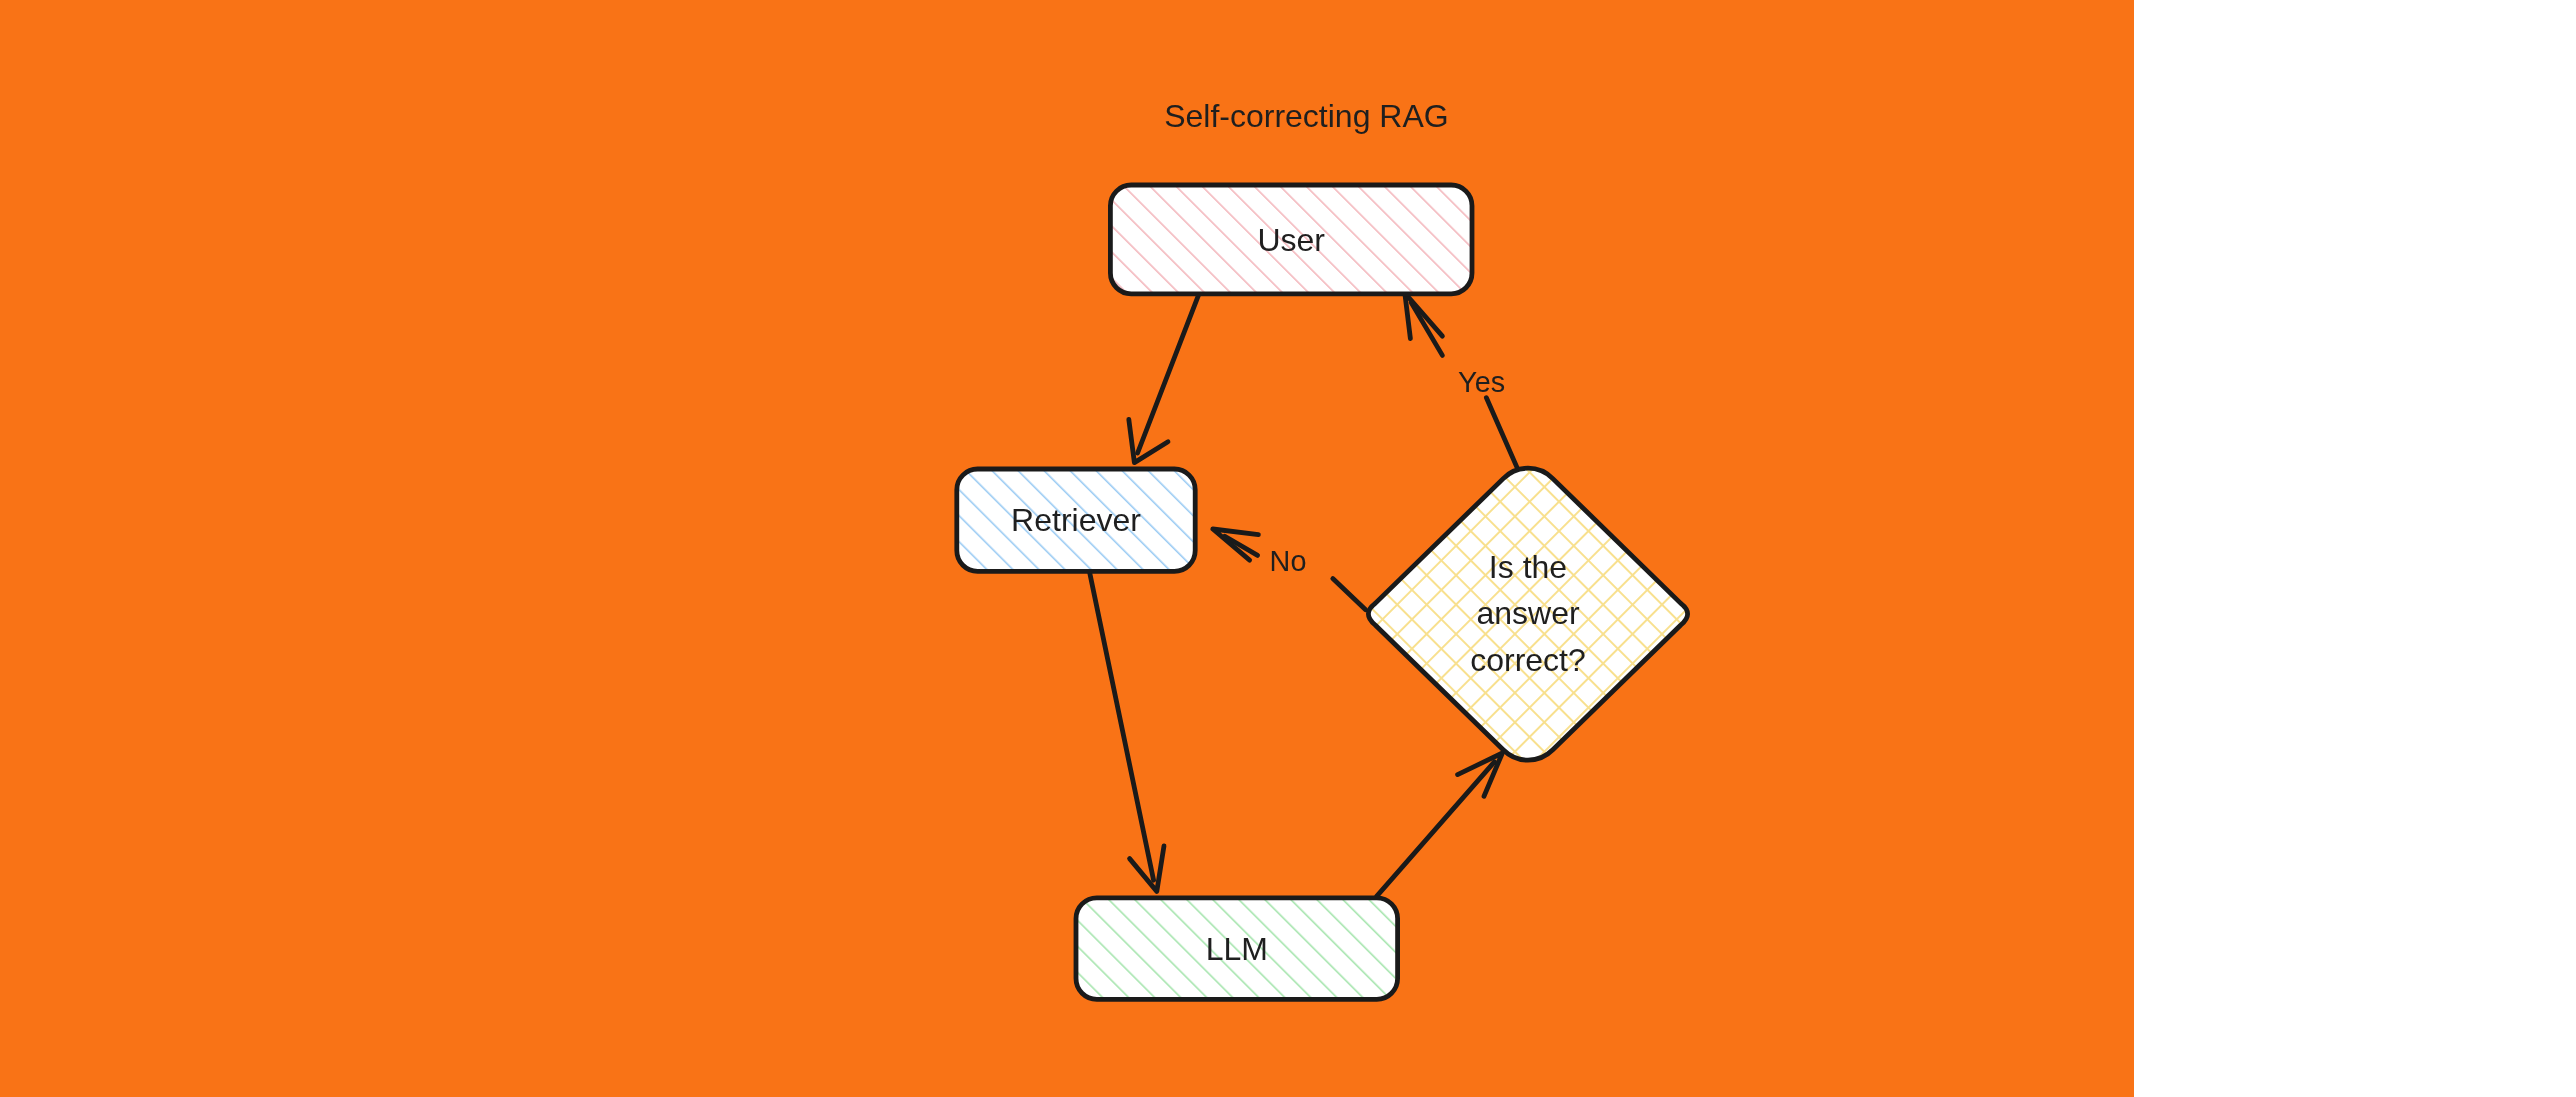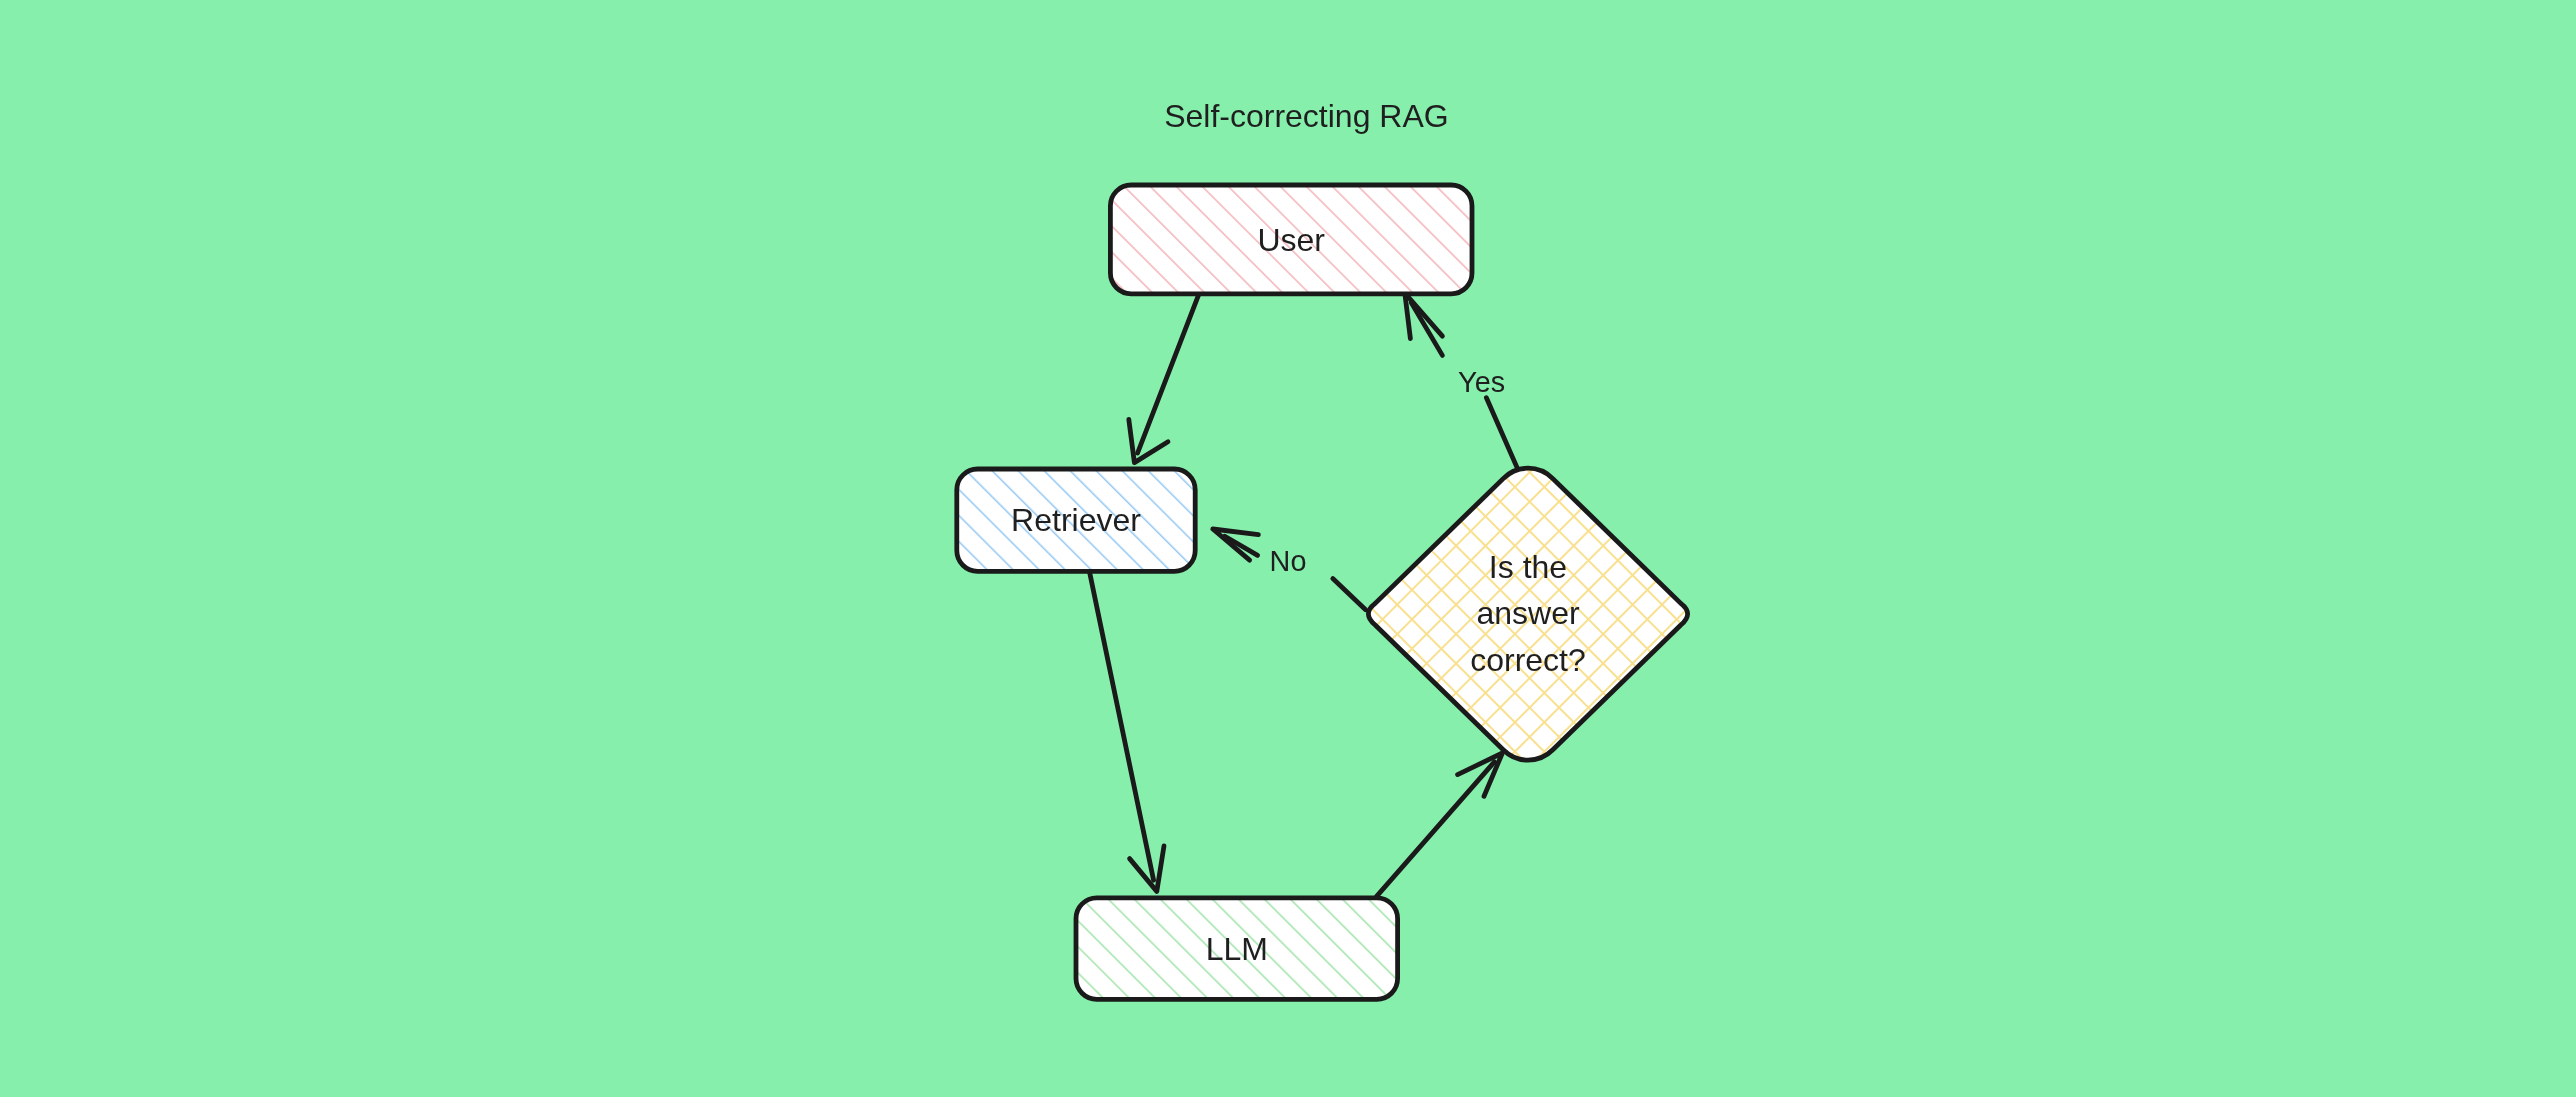--- a/index.html
+++ b/index.html
@@ -8,23 +8,23 @@
     background: #ffffff;
   }
   body {
     width: 2576px;
     height: 1098px;
     overflow: hidden;
     font-family: "Liberation Sans", sans-serif;
   }
   #stage {
     position: relative;
-    width: 2576px;
+    width: 2134px;
     height: 1098px;
-    background: #86efac;
+    background: #f97316;
   }
   #diagram-svg {
     position: absolute;
     left: 0;
     top: 0;
     width: 2576px;
     height: 1098px;
   }
   .node-label {
     font-family: "Liberation Sans", sans-serif;

